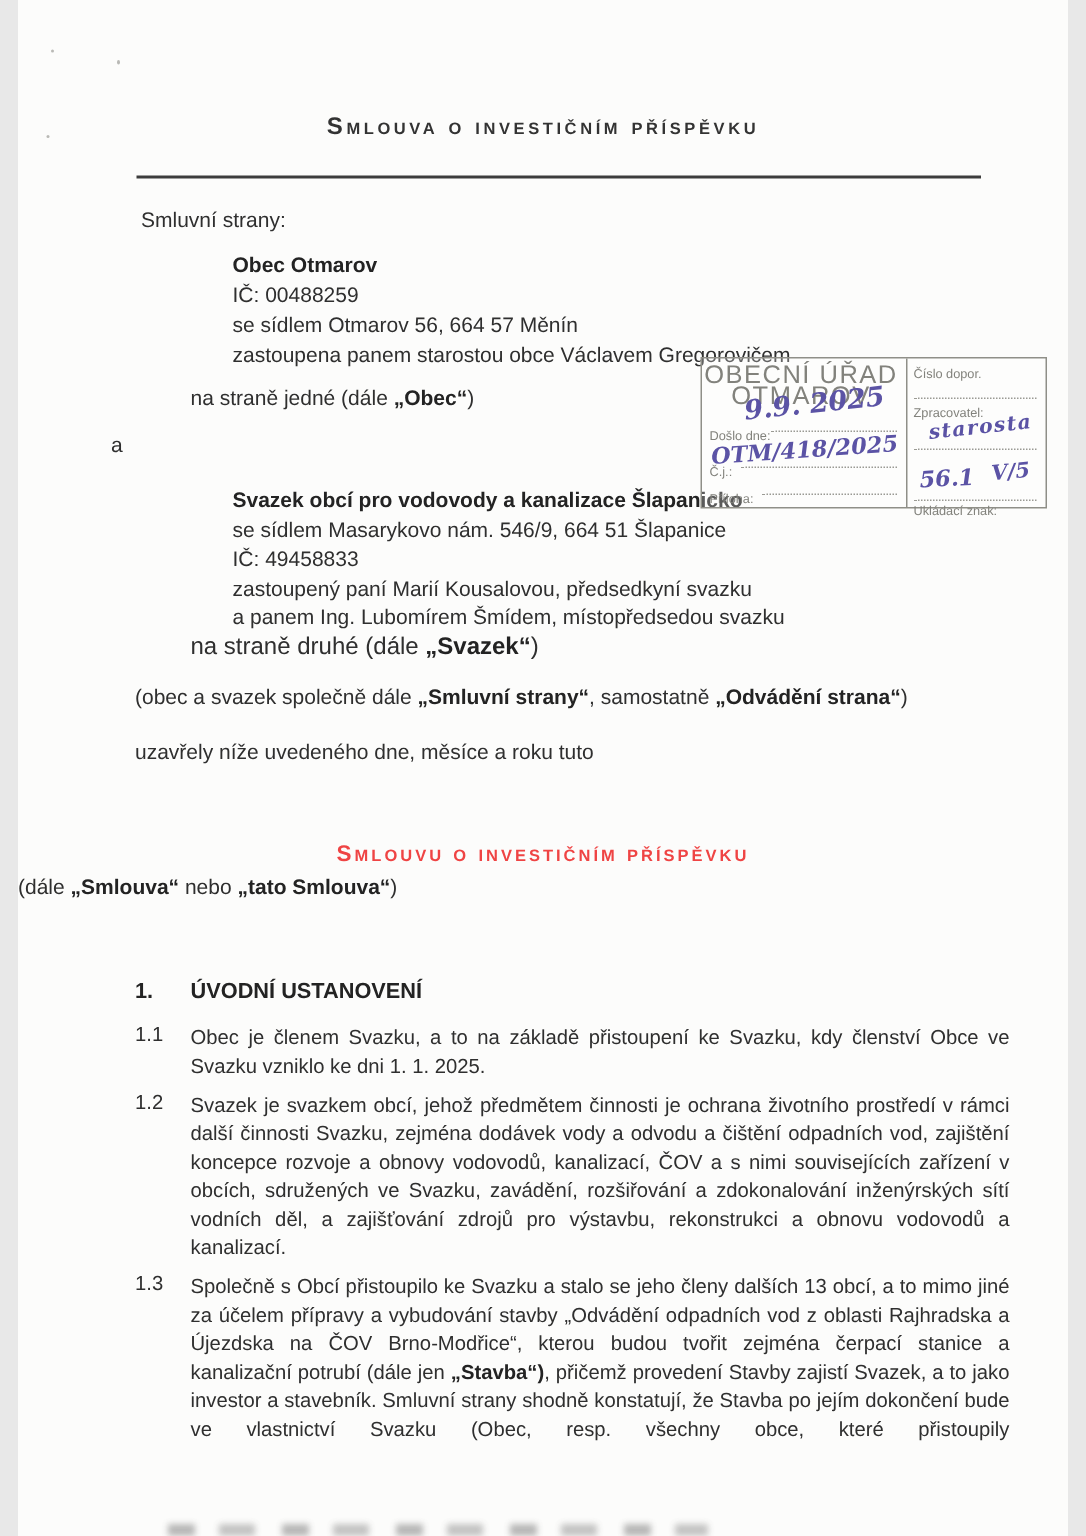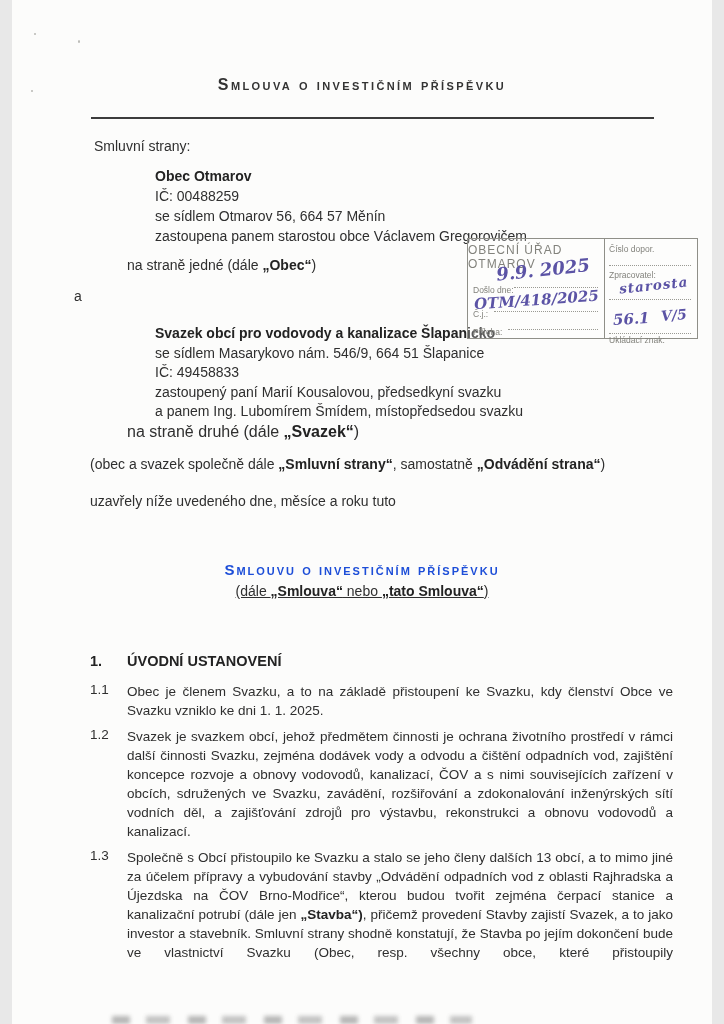--- a/index.html
+++ b/index.html
@@ -37,45 +37,45 @@
   .party-name { font-weight:bold; color:#232323; }
   .line-jedna { top:257px; left:115px; font-size:14px; }
   .letter-a { top:288px; left:62px; font-size:14px; }
   .line-druha { top:423px; left:115px; font-size:16px; }
   .line-spolecne { top:456px; left:78px; font-size:14px; }
   .line-uzavrely { top:493px; left:78px; font-size:14px; }
 
   .subtitle {
     top:561px; left:0; right:0; text-align:center;
     font-weight:bold; font-variant:small-caps;
-    letter-spacing:2px; font-size:15px; color:#1d4ed8;
+    letter-spacing:2px; font-size:15px; color:#ef4444;
   }
-  .subtitle-note { top:583px; left:0; right:0; text-align:center; font-size:14px;text-decoration:underline; }
+  .subtitle-note { top:583px; left:0; right:0; font-size:14px; }
 
   .sec-num  { left:78px; font-weight:bold; font-size:14.5px; color:#232323; }
   .sec-title{ left:115px; font-weight:bold; font-size:14.5px; color:#232323; }
   .p-num  { left:78px; font-size:13.5px; }
   .p-text {
     left:115px; width:546px;
     font-size:13.5px; line-height:19px;
     text-align:justify;
   }
   .p-last-just { text-align-last:justify; }
 
   
   .stamp {
     position:absolute; top:238px; left:455px; width:231px; height:101px;
     border:1.5px solid #8f8f88;
     display:flex;
     background:rgba(255,255,255,0.25);
   }
   .stamp-left  { position:relative; width:137px; border-right:1.5px solid #8f8f88; }
   .stamp-right { position:relative; flex:1; }
-  .stamp-office { position:absolute; top:4px; left:0; right:4px; 
-    font-size:12px; letter-spacing:1px; color:#82827c; line-height:14px; }
+  .stamp-office { position:absolute; top:4px; left:0; right:4px; text-align:center;
+    font-size:17px; letter-spacing:1px; color:#82827c; line-height:14px; }
   .s-label { position:absolute; font-size:8.5px; color:#82827c; }
   .dotted { position:absolute; border-bottom:1.2px dotted #9a9a93; }
   .ink {
     position:absolute;
     font-family:"DejaVu Serif", serif;
     font-style:italic; font-weight:bold;
     color:#5b53a5;
     white-space:nowrap;
   }
   .ink-date { top:20px; left:28px; font-size:18px; transform:rotate(-6deg); }

